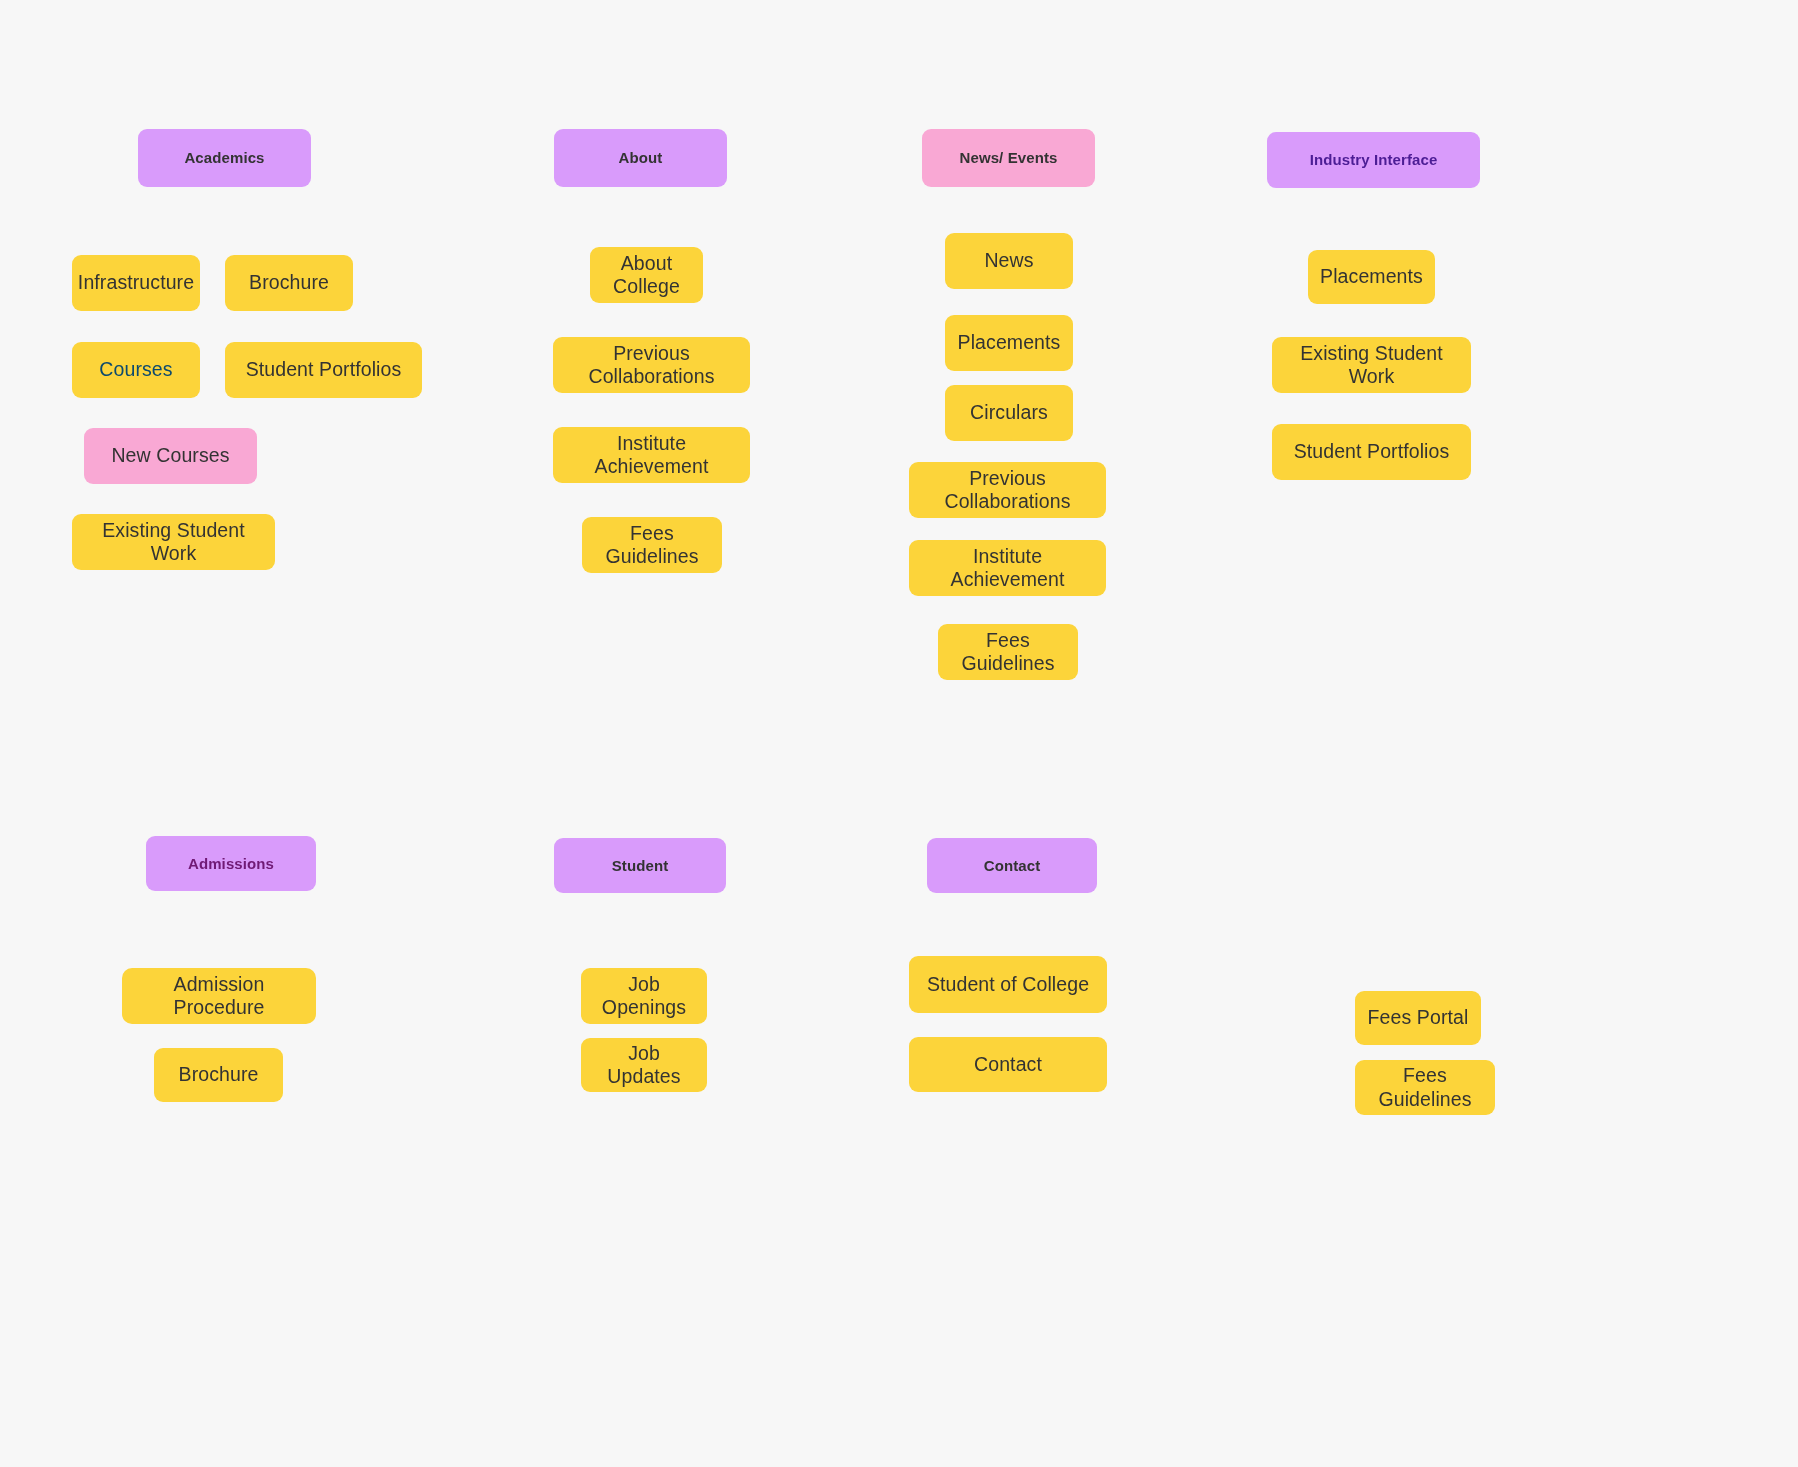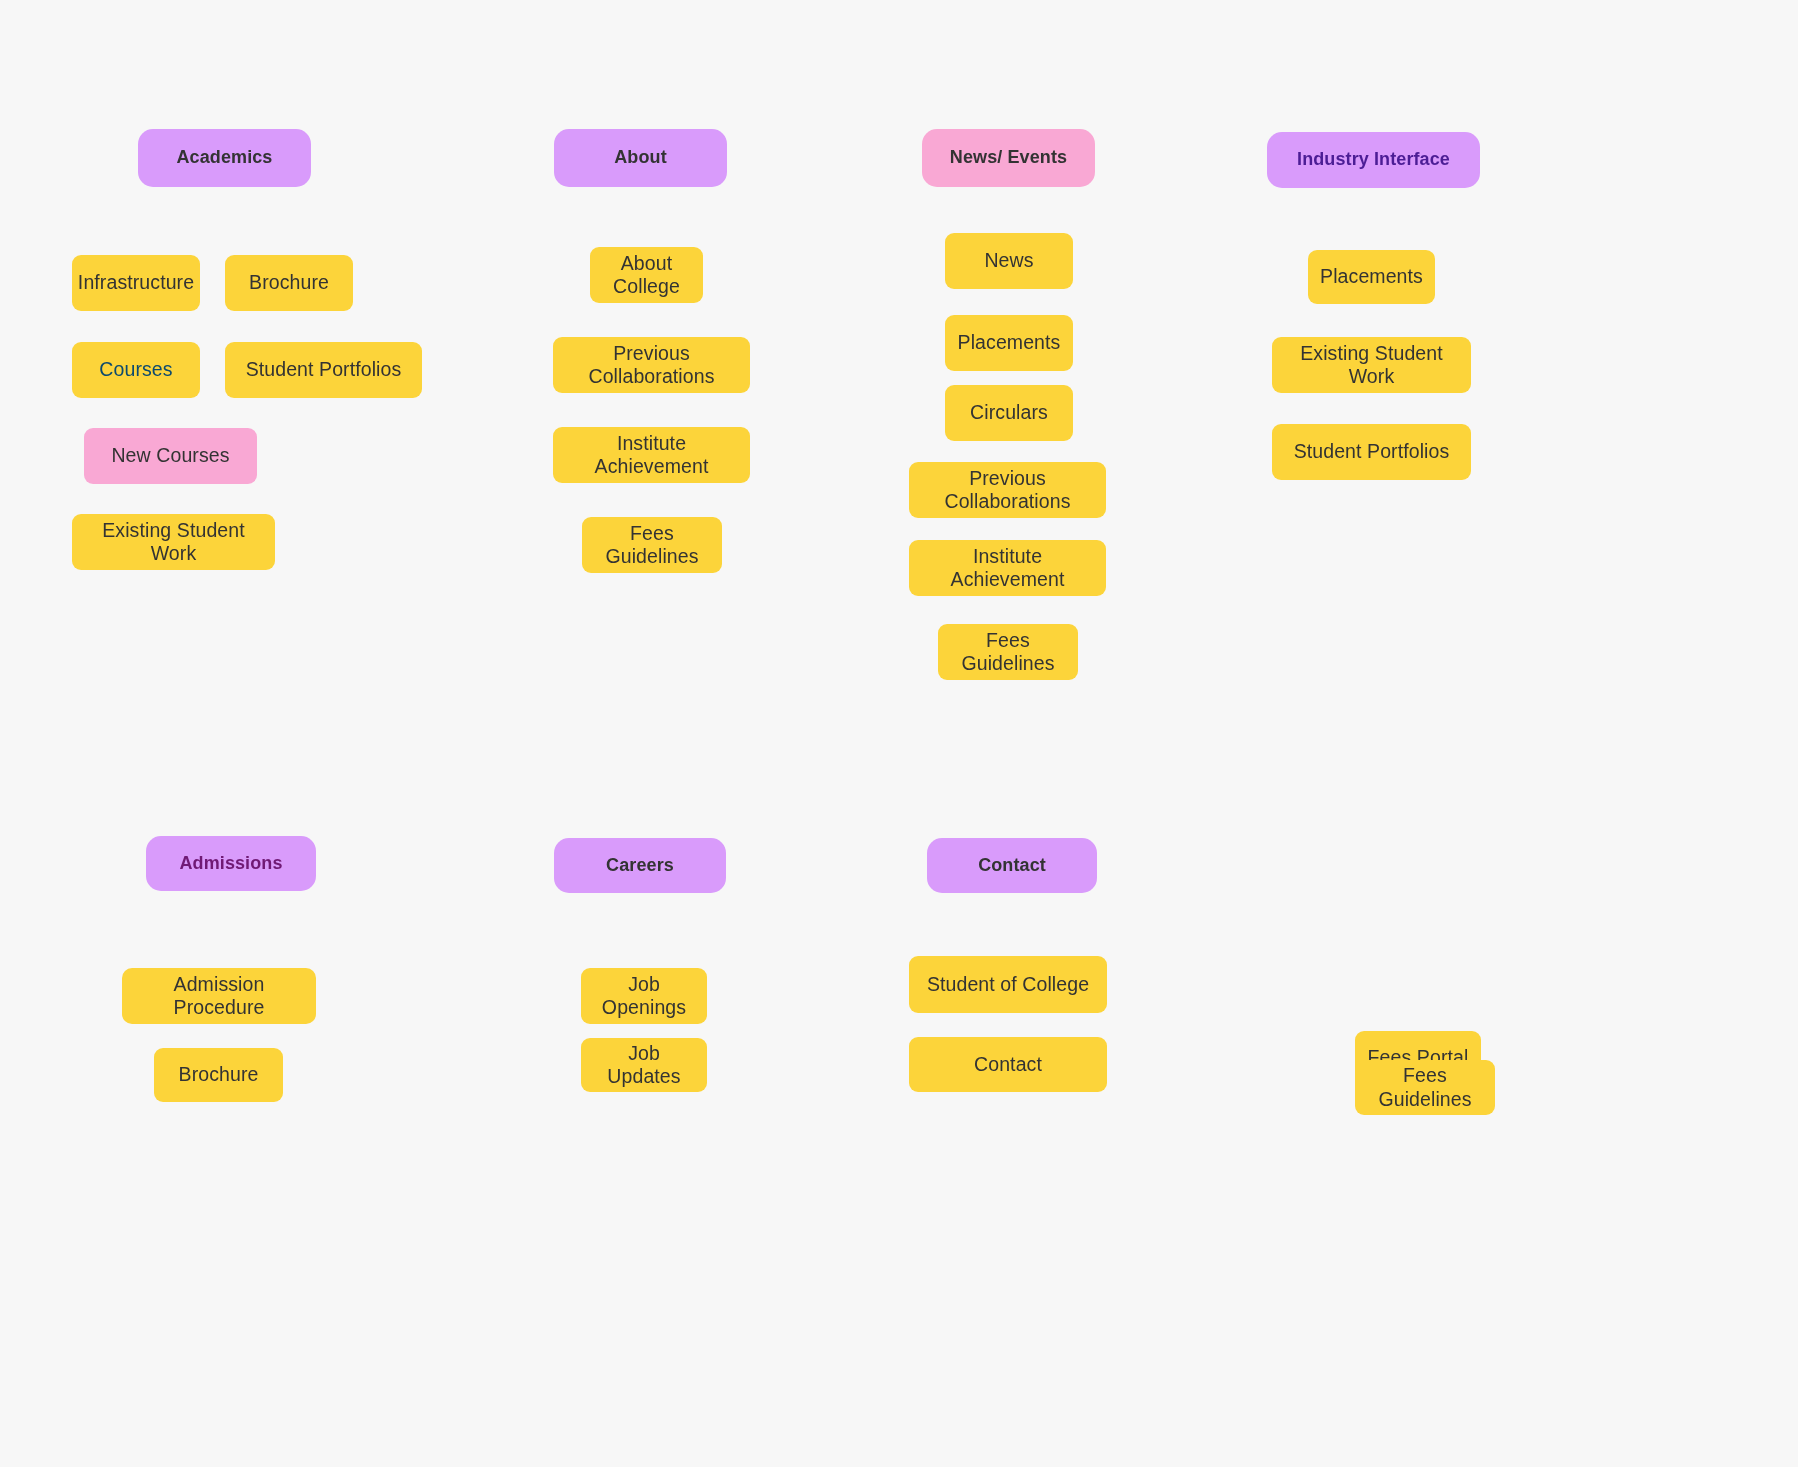--- a/index.html
+++ b/index.html
@@ -30,23 +30,22 @@
     border-radius: 9px;
     color: #333333;
     line-height: 1.2;
     padding: 4px 10px;
     user-select: none;
     cursor: pointer;
   }
   .card.section {
     background: #D99BFB;
     font-weight: bold;
-    font-size: 18px;
+    font-size: 15px;
     letter-spacing: 0.1px;
-    border-radius: 15px;
   }
   .card.item {
     background: #FCD43A;
     font-weight: normal;
     font-size: 19.5px;
     letter-spacing: 0.1px;
   }
 </style>
 </head>
 <body>
@@ -71,21 +70,21 @@
     <div class="card item" style="left: 909px; top: 462px; width: 197px; height: 56px; background: rgb(252, 212, 58); color: rgb(51, 51, 51);">Previous Collaborations</div>
     <div class="card item" style="left: 909px; top: 540px; width: 197px; height: 56px; background: rgb(252, 212, 58); color: rgb(51, 51, 51);">Institute Achievement</div>
     <div class="card item" style="left: 938px; top: 624px; width: 140px; height: 56px; background: rgb(252, 212, 58); color: rgb(51, 51, 51);">Fees Guidelines</div>
     <div class="card section" style="left: 1267px; top: 132px; width: 213px; height: 56px; background: rgb(217, 155, 251); color: #4c1d95;">Industry Interface</div>
     <div class="card item" style="left: 1308px; top: 250px; width: 127px; height: 54px; background: rgb(252, 212, 58); color: rgb(51, 51, 51);">Placements</div>
     <div class="card item" style="left: 1272px; top: 337px; width: 199px; height: 56px; background: rgb(252, 212, 58); color: rgb(51, 51, 51);">Existing Student Work</div>
     <div class="card item" style="left: 1272px; top: 424px; width: 199px; height: 56px; background: rgb(252, 212, 58); color: rgb(51, 51, 51);">Student Portfolios</div>
     <div class="card section" style="left: 146px; top: 836px; width: 170px; height: 55px; background: rgb(217, 155, 251); color: #701a75;">Admissions</div>
     <div class="card item" style="left: 122px; top: 968px; width: 194px; height: 56px; background: rgb(252, 212, 58); color: rgb(51, 51, 51); border-radius: 10px;">Admission Procedure</div>
     <div class="card item" style="left: 154px; top: 1048px; width: 129px; height: 54px; background: rgb(252, 212, 58); color: rgb(51, 51, 51);">Brochure</div>
-    <div class="card section" style="left: 554px; top: 838px; width: 172px; height: 55px; background: rgb(217, 155, 251); color: rgb(51, 51, 51);">Careers</div>
+    <div class="card section" style="left: 554px; top: 838px; width: 172px; height: 55px; background: rgb(217, 155, 251); color: rgb(51, 51, 51);">Student</div>
     <div class="card item" style="left: 581px; top: 968px; width: 126px; height: 56px; background: rgb(252, 212, 58); color: rgb(51, 51, 51);">Job Openings</div>
     <div class="card item" style="left: 581px; top: 1038px; width: 126px; height: 54px; background: rgb(252, 212, 58); color: rgb(51, 51, 51);">Job Updates</div>
     <div class="card section" style="left: 927px; top: 838px; width: 170px; height: 55px; background: rgb(217, 155, 251); color: rgb(51, 51, 51);">Contact</div>
     <div class="card item" style="left: 909px; top: 956px; width: 198px; height: 57px; background: rgb(252, 212, 58); color: rgb(51, 51, 51);">Student of College</div>
     <div class="card item" style="left: 909px; top: 1037px; width: 198px; height: 55px; background: rgb(252, 212, 58); color: rgb(51, 51, 51);">Contact</div>
-    <div class="card item" style="left: 1355px; top: 991px; width: 126px; height: 54px; background: rgb(252, 212, 58); color: rgb(51, 51, 51); margin-top: 40px;">Fees Portal</div>
+    <div class="card item" style="left: 1355px; top: 991px; width: 126px; height: 54px; background: rgb(252, 212, 58); color: rgb(51, 51, 51);">Fees Portal</div>
     <div class="card item" style="left: 1355px; top: 1060px; width: 140px; height: 55px; background: rgb(252, 212, 58); color: rgb(51, 51, 51);">Fees Guidelines</div>
   </div>
 
 </body></html>

